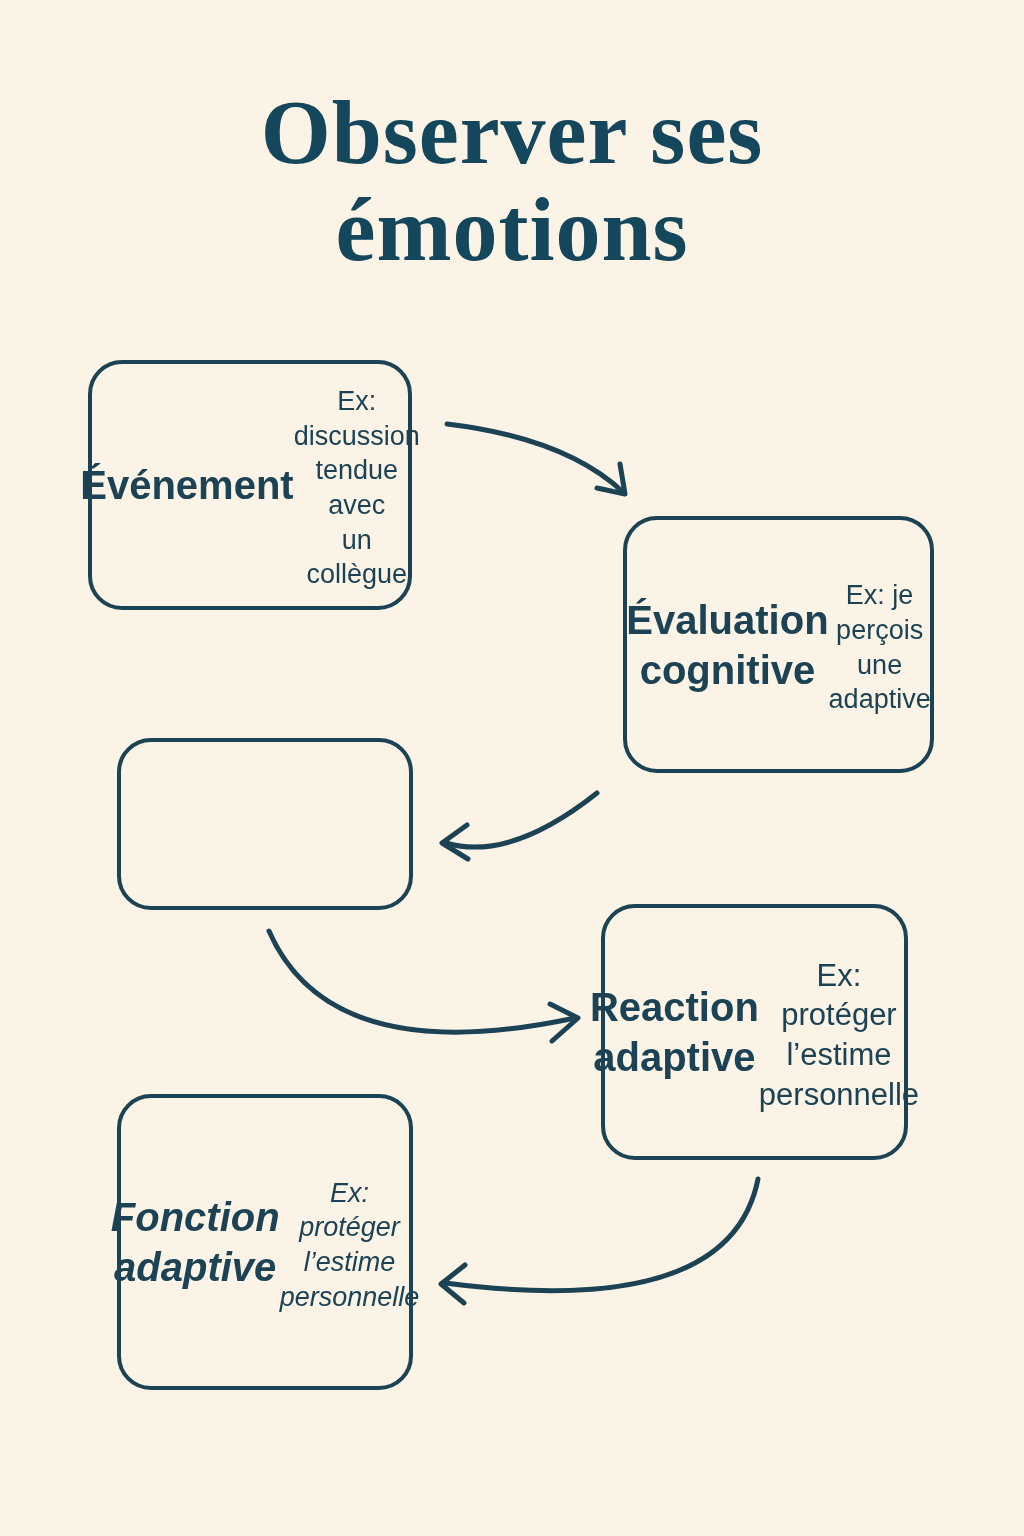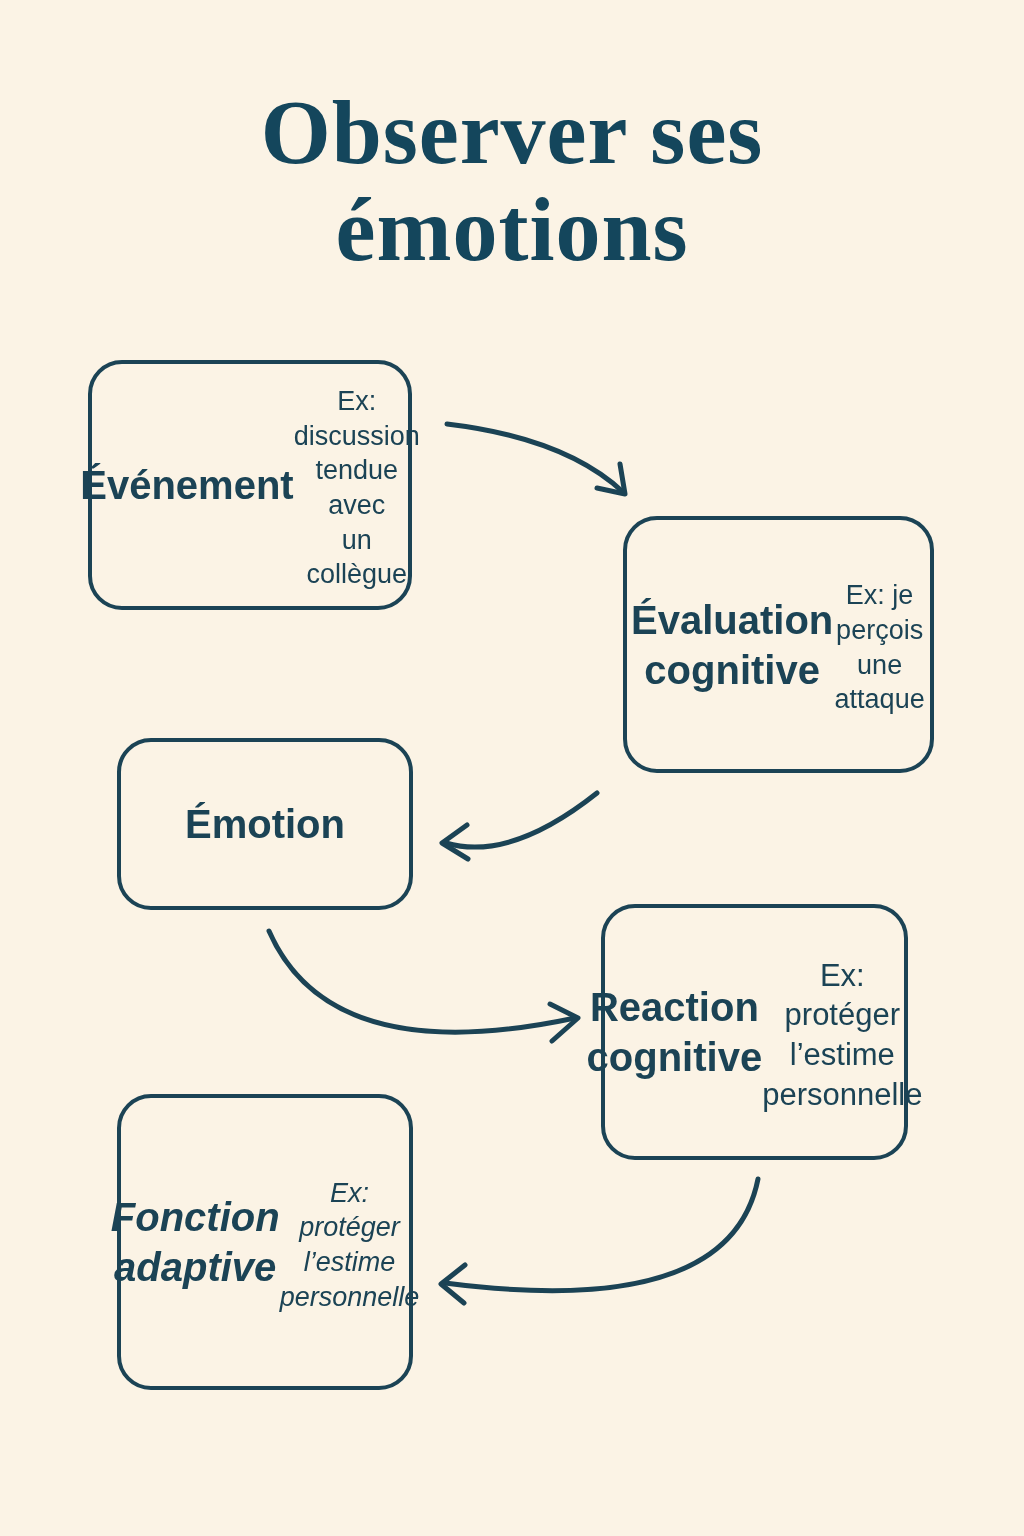--- a/index.html
+++ b/index.html
@@ -111,30 +111,29 @@
     <div class="box-title">Événement</div>
     <div class="box-example">Ex: discussion
 tendue avec
 un collègue</div>
   </div>
 
   <div class="flow-box box--2">
     <div class="box-title">Évaluation
 cognitive</div>
     <div class="box-example">Ex: je perçois
-une attaque</div>
+une adaptive</div>
   </div>
 
   <div class="flow-box box--3">
-    <div class="box-title">Émotion</div>
   </div>
 
   <div class="flow-box box--4">
     <div class="box-title">Reaction
-cognitive</div>
+adaptive</div>
     <div class="box-example">Ex: protéger
 l’estime personnelle</div>
   </div>
 
   <div class="flow-box box--5">
     <div class="box-title">Fonction
 adaptive</div>
     <div class="box-example">Ex: protéger
 l’estime
 personnelle</div>

